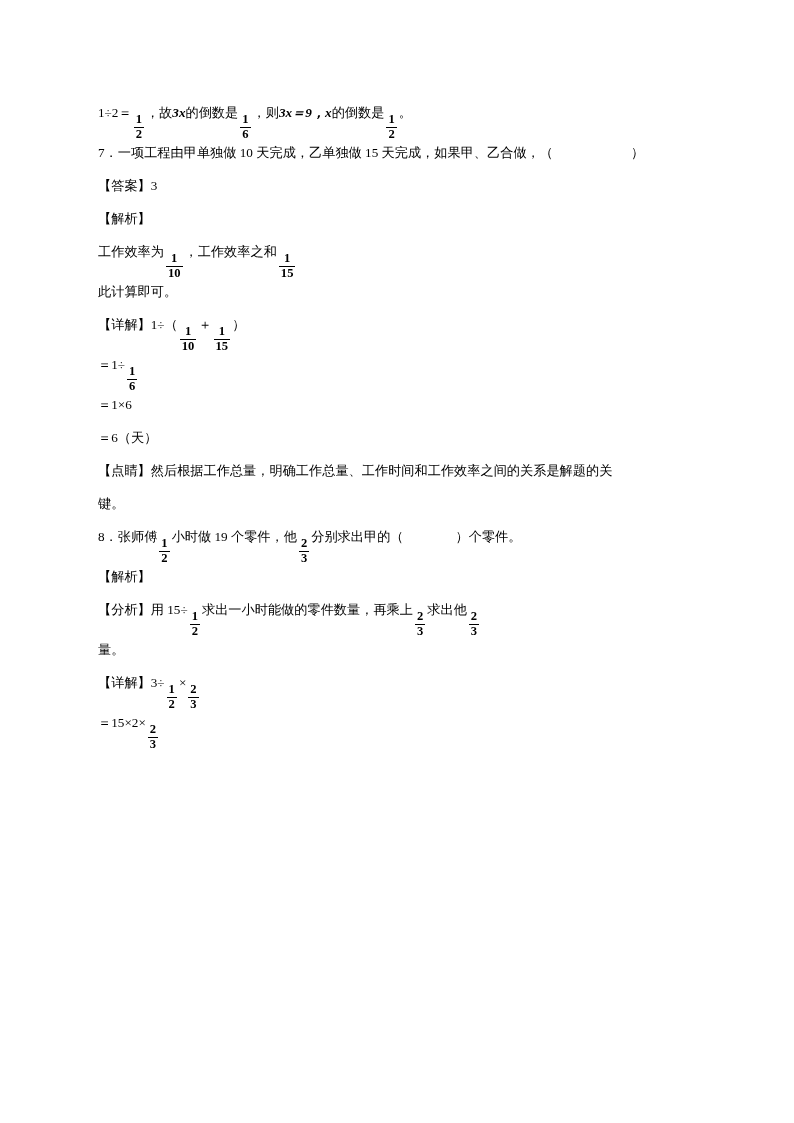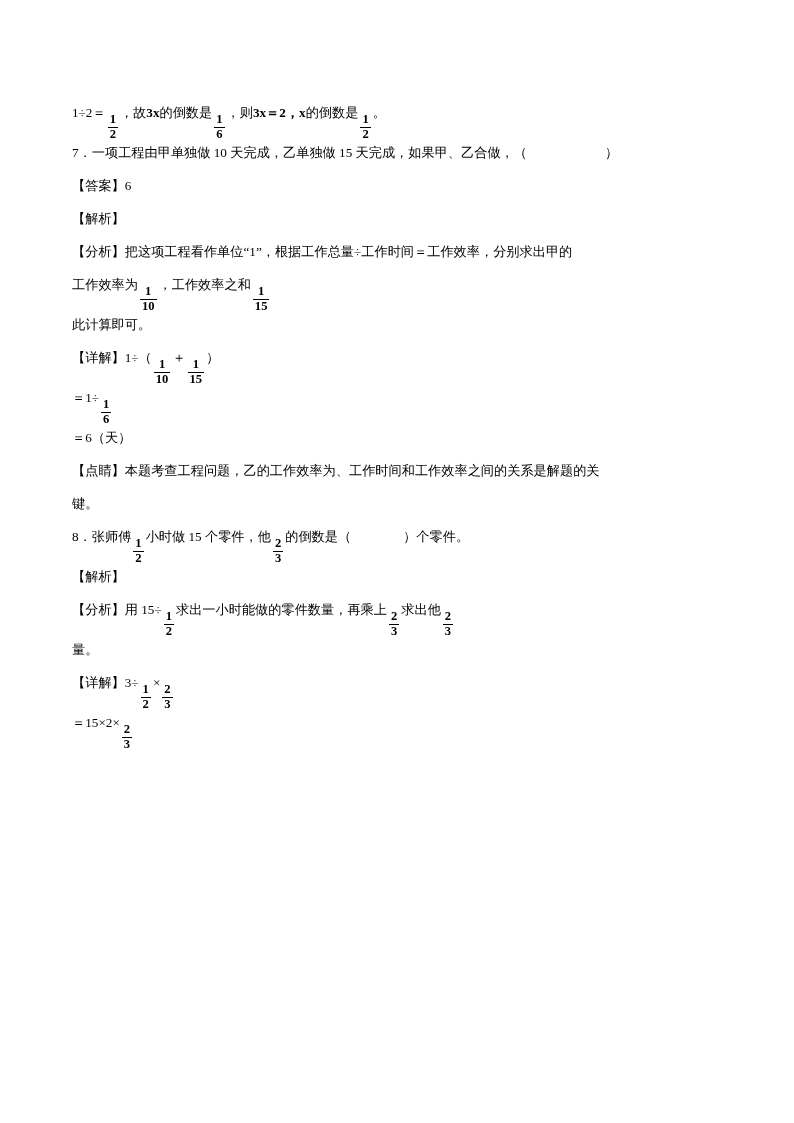--- a/index.html
+++ b/index.html
@@ -12,38 +12,38 @@
     height: 1123px;
     font-family: "Liberation Serif", serif;
     color: #000000;
     overflow: hidden;
   }
   .page {
     position: relative;
     width: 794px;
     height: 1123px;
     box-sizing: border-box;
-    padding: 96px 118px 60px 72px;
+    padding: 96px 118px 60px 98px;
   }
   .doc {
     font-size: 13.2px;
     line-height: 33px;
   }
   .line {
     display: flex;
     flex-wrap: wrap;
     align-items: baseline;
     min-height: 33px;
   }
   .line.tall {
     align-items: baseline;
     min-height: 40px;
   }
   .t { white-space: pre; }
-  .ital-b { font-weight: bold; }
+  .ital-b { font-weight: bold; font-style: italic; }
 
   
   .frac {
     display: inline-flex;
     flex-direction: column;
     align-items: center;
     vertical-align: middle;
     font-weight: bold;
     font-size: 12.6px;
     line-height: 1.08;
@@ -72,42 +72,39 @@
           <span class="den">2</span>
         </span>
         <span class="t">，故</span>
         <span class="t ital-b">3x</span>
         <span class="t">的倒数是</span>
         <span class="frac">
           <span class="num">1</span>
           <span class="den">6</span>
         </span>
         <span class="t">，则</span>
-        <span class="t ital-b">3x＝2，x</span>
+        <span class="t ital-b">3x＝9，x</span>
         <span class="t">的倒数是</span>
         <span class="frac">
           <span class="num">1</span>
           <span class="den">2</span>
         </span>
         <span class="t">。</span>
       </div>
       <div class="line">
         <span class="t">7．一项工程由甲单独做 10 天完成，乙单独做 15 天完成，如果甲、乙合做，（</span>
         <span class="blankspace" style="width: 78px;"></span>
         <span class="t">）</span>
       </div>
       <div class="line">
-        <span class="t">【答案】6</span>
+        <span class="t">【答案】3</span>
       </div>
       <div class="line">
         <span class="t">【解析】</span>
       </div>
-      <div class="line">
-        <span class="t">【分析】把这项工程看作单位“1”，根据工作总量÷工作时间＝工作效率，分别求出甲的</span>
-      </div>
       <div class="line tall">
         <span class="t">工作效率为</span>
         <span class="frac">
           <span class="num">1</span>
           <span class="den">10</span>
         </span>
         <span class="t">，工作效率之和</span>
         <span class="frac">
           <span class="num">1</span>
           <span class="den">15</span>
@@ -130,40 +127,43 @@
         <span class="t">）</span>
       </div>
       <div class="line tall">
         <span class="t">＝1÷</span>
         <span class="frac">
           <span class="num">1</span>
           <span class="den">6</span>
         </span>
       </div>
       <div class="line">
+        <span class="t">＝1×6</span>
+      </div>
+      <div class="line">
         <span class="t">＝6（天）</span>
       </div>
       <div class="line">
-        <span class="t">【点睛】本题考查工程问题，乙的工作效率为、工作时间和工作效率之间的关系是解题的关</span>
+        <span class="t">【点睛】然后根据工作总量，明确工作总量、工作时间和工作效率之间的关系是解题的关</span>
       </div>
       <div class="line">
         <span class="t">键。</span>
       </div>
       <div class="line tall">
         <span class="t">8．张师傅</span>
         <span class="frac">
           <span class="num">1</span>
           <span class="den">2</span>
         </span>
-        <span class="t">小时做 15 个零件，他</span>
-        <span class="frac">
-          <span class="num">2</span>
-          <span class="den">3</span>
-        </span>
-        <span class="t">的倒数是（</span>
+        <span class="t">小时做 19 个零件，他</span>
+        <span class="frac">
+          <span class="num">2</span>
+          <span class="den">3</span>
+        </span>
+        <span class="t">分别求出甲的（</span>
         <span class="blankspace" style="width: 52px;"></span>
         <span class="t">）个零件。</span>
       </div>
       <div class="line">
         <span class="t">【解析】</span>
       </div>
       <div class="line tall">
         <span class="t">【分析】用 15÷</span>
         <span class="frac">
           <span class="num">1</span>

